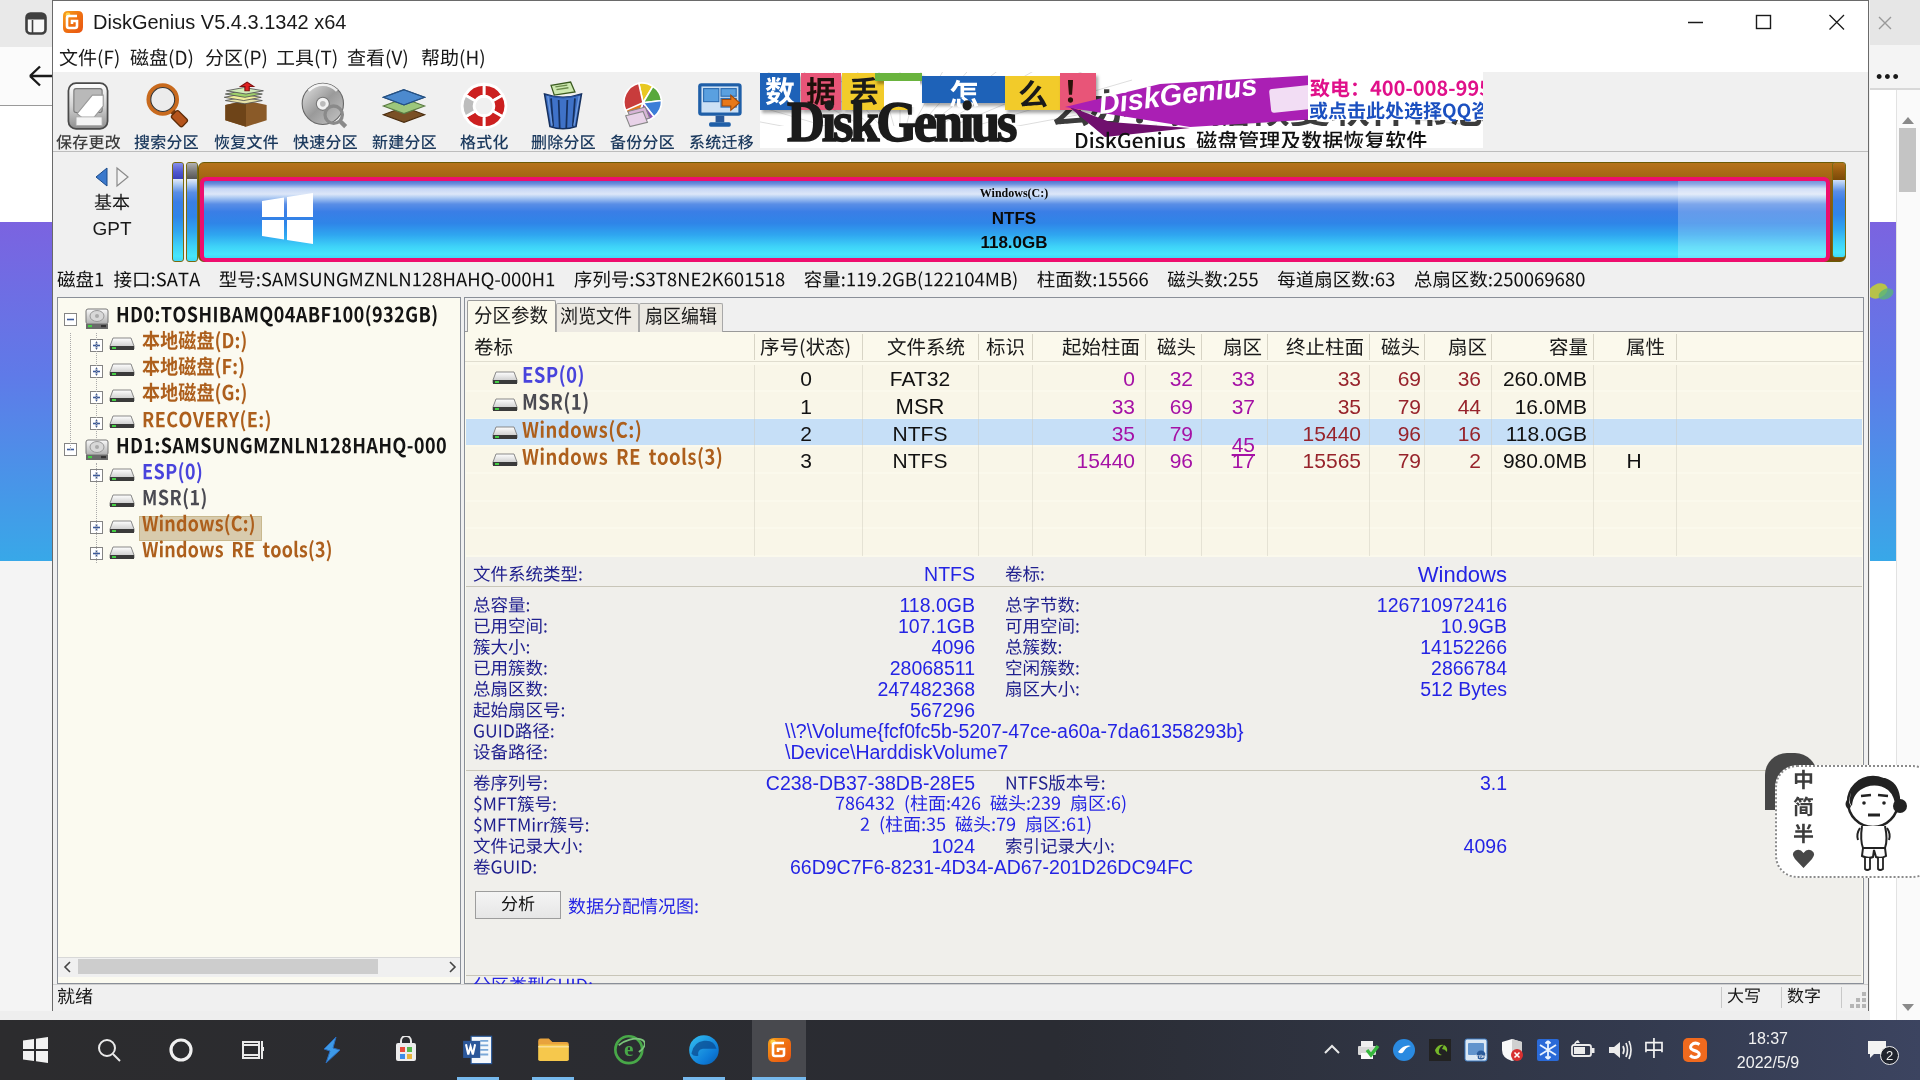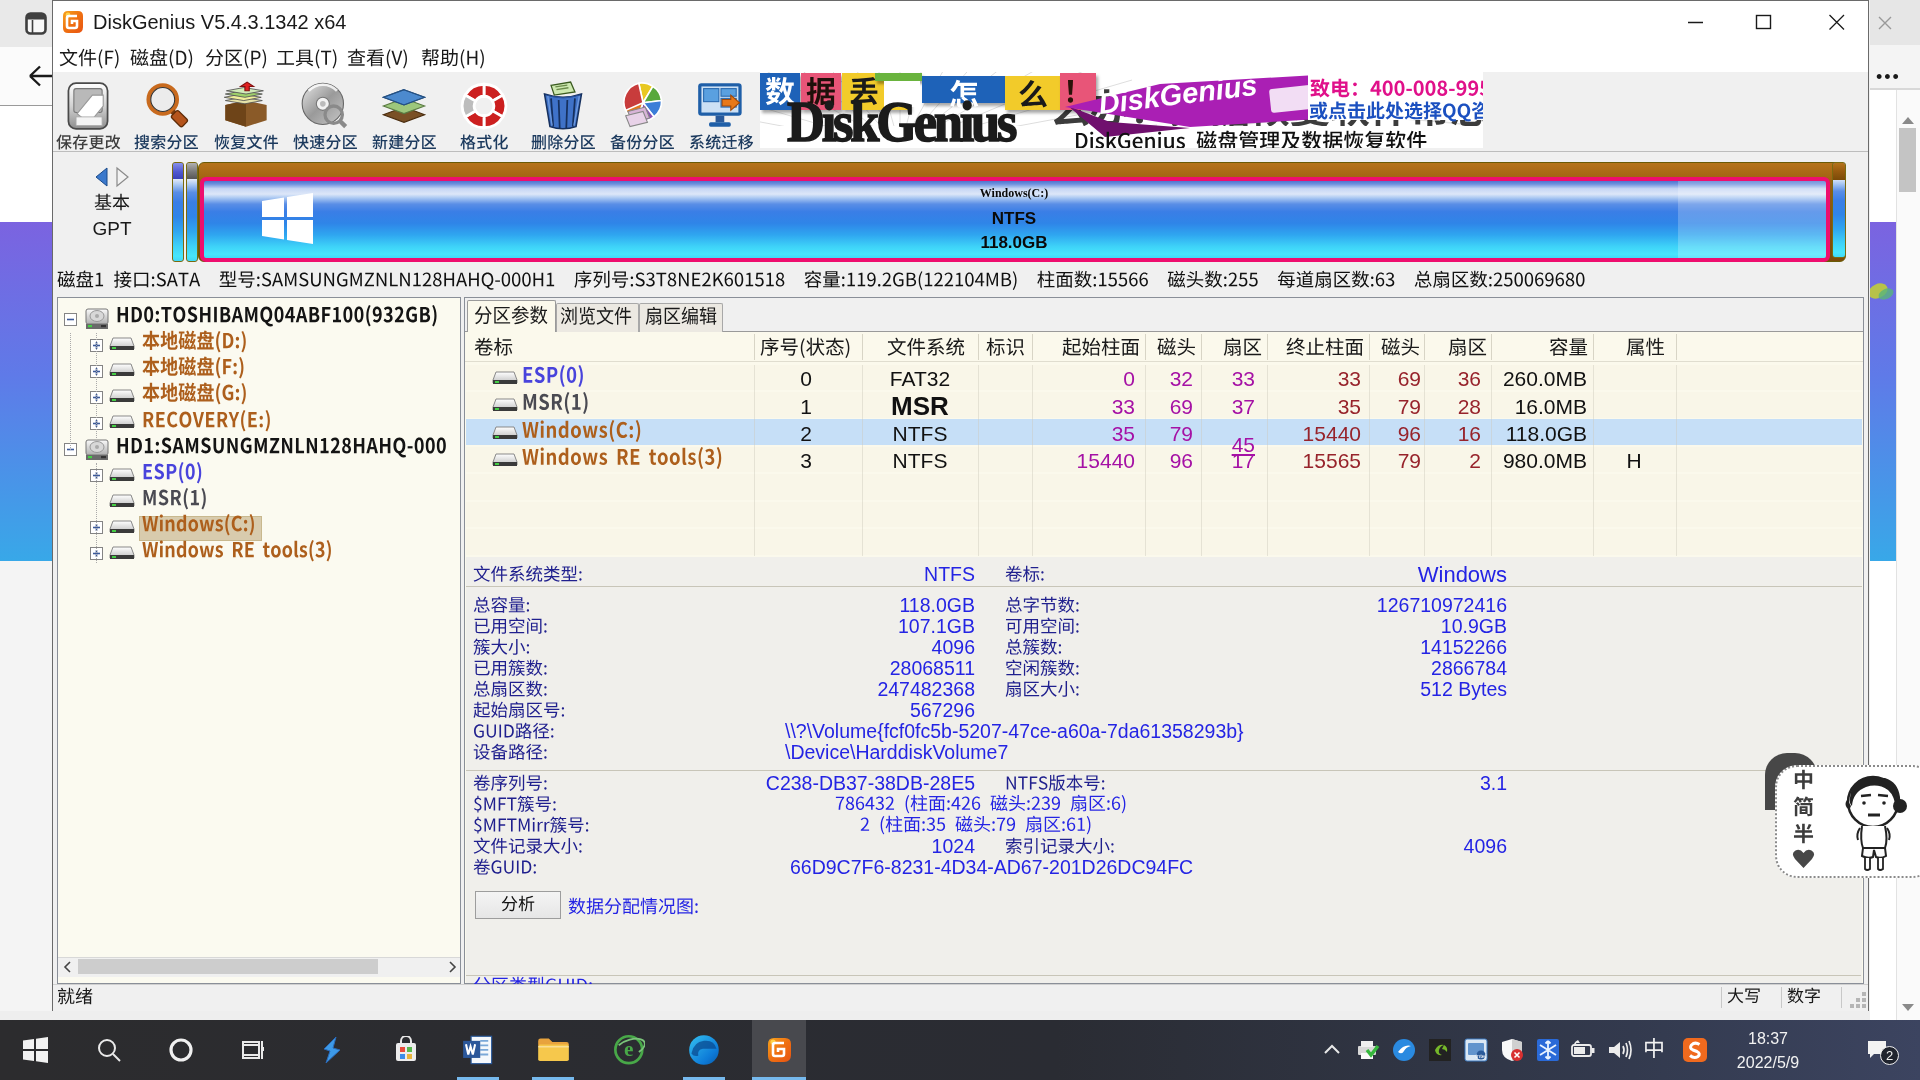--- a/index.html
+++ b/index.html
@@ -1359,27 +1359,27 @@
       <g fill="#4a4a52" transform="translate(0,18.72) scale(0.01850,-0.02127)">
         <use href="#g149" x="0"></use>
         <use href="#g145" x="878"></use>
         <use href="#g161" x="1527"></use>
         <use href="#g152" x="2234"></use>
         <use href="#g151" x="2637"></use>
         <use href="#g156" x="3252"></use>
       </g>
     </svg></div>
 <div style="position:absolute;left:806.0px;top:390.6px;transform:translateX(-50%);font-family:'Liberation Sans',sans-serif;font-size:21.0px;font-weight:400;color:#111;letter-spacing:0px;line-height:31.5px;white-space:pre;">1</div>
-<div style="position:absolute;left:920.0px;top:390.6px;transform:translateX(-50%);font-family:'Liberation Sans',sans-serif;font-size:26px;font-weight:700;color:#111;letter-spacing:0px;line-height:31.5px;white-space:pre;">MSR</div>
+<div style="position:absolute;left:920.0px;top:390.6px;transform:translateX(-50%);font-family:'Liberation Sans',sans-serif;font-size:22px;font-weight:400;color:#111;letter-spacing:0px;line-height:31.5px;white-space:pre;">MSR</div>
 <div style="position:absolute;left:1135.0px;top:390.6px;transform:translateX(-100%);font-family:'Liberation Sans',sans-serif;font-size:21.0px;font-weight:400;color:#a511a5;letter-spacing:0px;line-height:31.5px;white-space:pre;">33</div>
 <div style="position:absolute;left:1193.0px;top:390.6px;transform:translateX(-100%);font-family:'Liberation Sans',sans-serif;font-size:21.0px;font-weight:400;color:#a511a5;letter-spacing:0px;line-height:31.5px;white-space:pre;">69</div>
 <div style="position:absolute;left:1255.0px;top:390.6px;transform:translateX(-100%);font-family:'Liberation Sans',sans-serif;font-size:21.0px;font-weight:400;color:#a511a5;letter-spacing:0px;line-height:31.5px;white-space:pre;">37</div>
 <div style="position:absolute;left:1361.0px;top:390.6px;transform:translateX(-100%);font-family:'Liberation Sans',sans-serif;font-size:21.0px;font-weight:400;color:#97232b;letter-spacing:0px;line-height:31.5px;white-space:pre;">35</div>
 <div style="position:absolute;left:1421.0px;top:390.6px;transform:translateX(-100%);font-family:'Liberation Sans',sans-serif;font-size:21.0px;font-weight:400;color:#97232b;letter-spacing:0px;line-height:31.5px;white-space:pre;">79</div>
-<div style="position:absolute;left:1481.0px;top:390.6px;transform:translateX(-100%);font-family:'Liberation Sans',sans-serif;font-size:21.0px;font-weight:400;color:#97232b;letter-spacing:0px;line-height:31.5px;white-space:pre;">28</div>
+<div style="position:absolute;left:1481.0px;top:390.6px;transform:translateX(-100%);font-family:'Liberation Sans',sans-serif;font-size:21.0px;font-weight:400;color:#97232b;letter-spacing:0px;line-height:31.5px;white-space:pre;">44</div>
 <div style="position:absolute;left:1587.0px;top:390.6px;transform:translateX(-100%);font-family:'Liberation Sans',sans-serif;font-size:21.0px;font-weight:400;color:#111;letter-spacing:0px;line-height:31.5px;white-space:pre;">16.0MB</div>
 <svg style="position:absolute;left:492.0px;top:425.8px;" width="26.0" height="16.0" viewBox="0 0 26.0 16.0">
 <defs>
       <linearGradient id="ptg" x1="0" y1="0" x2="0" y2="1">
         <stop offset="0" stop-color="#ffffff"></stop>
         <stop offset="1" stop-color="#c0c0c0"></stop>
       </linearGradient>
     </defs>
 <path d="M4 1 L22 1 L25 9 L25 12 L1 12 L1 9 Z" fill="url(#ptg)" stroke="#888" stroke-width="1"></path>
 <path d="M1 9 L25 9 L25 13 L1 13 Z" fill="#3a3a3a"></path>

